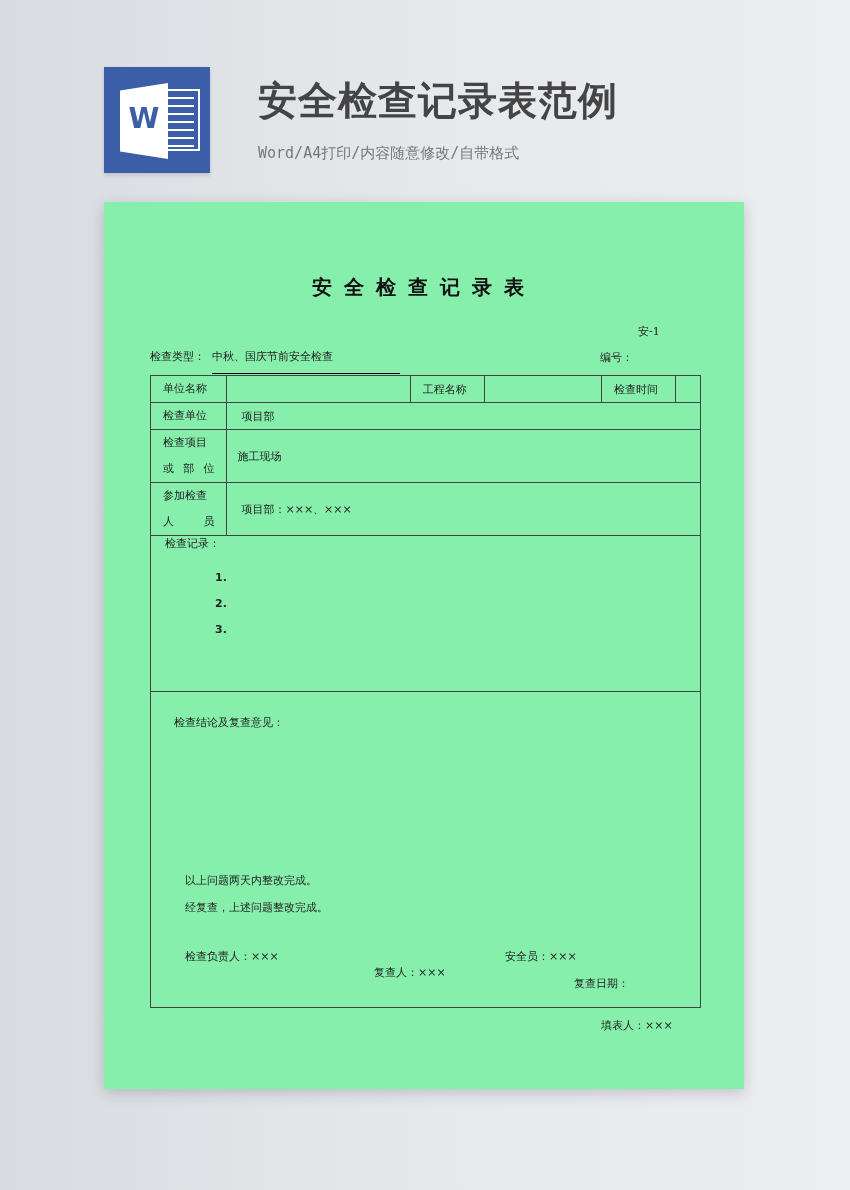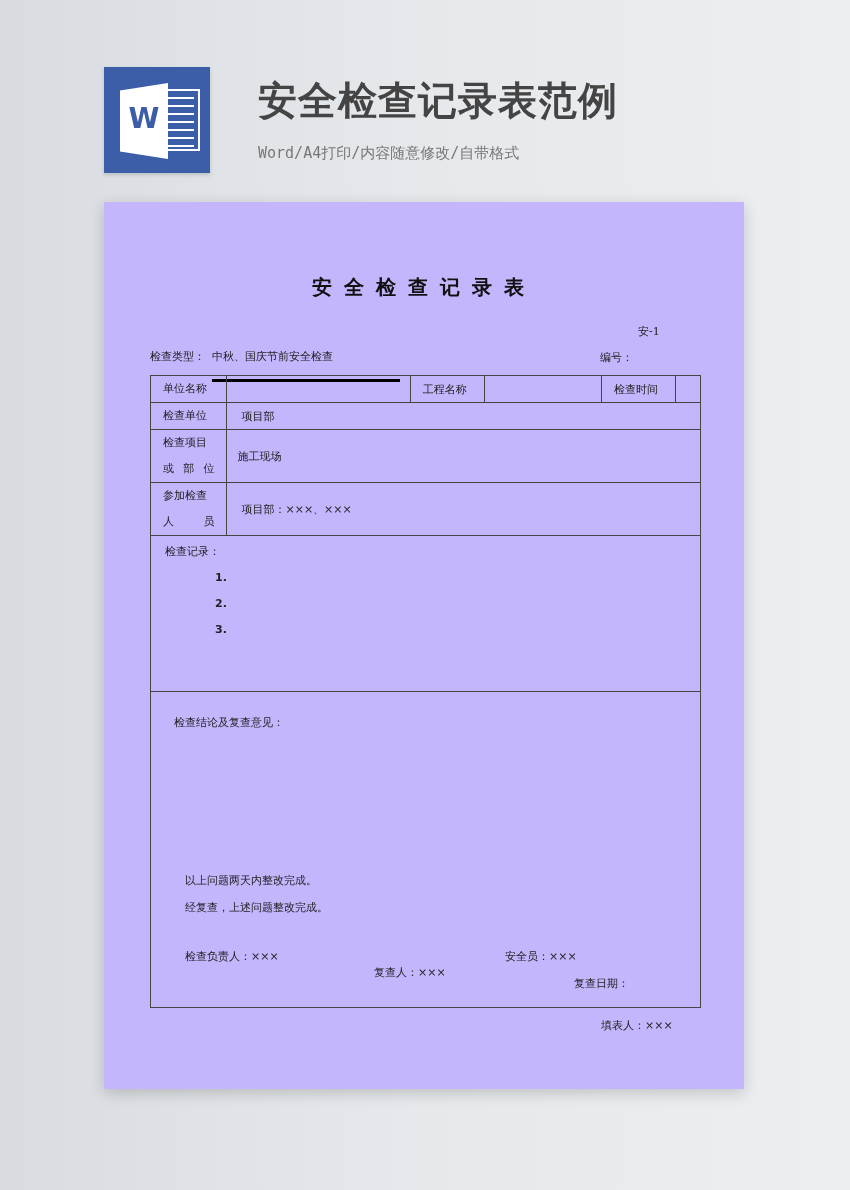--- a/index.html
+++ b/index.html
@@ -32,31 +32,31 @@
   .hero-title {
     position:absolute; left:258px; top:74px; font-size:39px; font-weight:bold;
     color:#444; letter-spacing:1px; font-family:"DejaVu Sans", sans-serif;
   }
   .hero-sub {
     position:absolute; left:258px; top:144px; font-size:15px; color:#777;
     font-family:"DejaVu Sans Mono", monospace;
   }
   .paper {
     position:absolute; left:104px; top:202px; width:640px; height:887px;
-    background:#c4b5fd; box-shadow:0 4px 14px rgba(0,0,0,0.18);
+    background:#86efac; box-shadow:0 4px 14px rgba(0,0,0,0.18);
   }
   .doc-title {
     position:absolute; left:0; width:100%; top:72px; text-align:center;
     font-size:20px; font-weight:bold; letter-spacing:12px;
     font-family:"DejaVu Sans", sans-serif; color:#111;
   }
   .small { font-size:11px; color:#222; position:absolute; }
   .form-code { left:534px; top:122px; }
   .type-label { left:46px; top:147px; }
-  .type-value { left:108px; top:147px; width:188px; border-bottom:3px solid #000000; padding-bottom:15px; }
+  .type-value { left:108px; top:147px; width:188px; border-bottom:1px solid #000000; padding-bottom:9px; }
   .number-label { left:496px; top:148px; }
   table.form {
     position:absolute; left:46px; top:173px; width:551px;
     border-collapse:collapse; font-size:11px;
   }
   table.form td { border:1.5px solid #444; padding:0 12px; vertical-align:middle; }
   .lbl { width:52px; line-height:26px; }
   .two-line { line-height:26px; }
   .justify-spread { display:flex; justify-content:space-between; }
   .records { height:155px; vertical-align:top !important; position:relative; }
@@ -120,21 +120,21 @@
         <div>参加检查</div>
         <div class="justify-spread">
           <span>人</span>
           <span>员</span>
         </div>
       </td>
       <td colspan="5" style="padding-left:14px">项目部：×××、×××</td>
     </tr>
     <tr>
       <td colspan="6" class="records">
-        <div class="abs" style="left:14px; top:8px">检查记录：</div>
+        <div class="abs" style="left:14px; top:0">检查记录：</div>
         <div class="abs bold-num" style="left:64px; top:35px">1.</div>
         <div class="abs bold-num" style="left:64px; top:61px">2.</div>
         <div class="abs bold-num" style="left:64px; top:87px">3.</div>
       </td>
     </tr>
     <tr>
       <td colspan="6" class="conclusion">
         <div class="abs" style="left:23px; top:23px">检查结论及复查意见：</div>
         <div class="abs" style="left:34px; top:181px">以上问题两天内整改完成。</div>
         <div class="abs" style="left:34px; top:208px">经复查，上述问题整改完成。</div>

